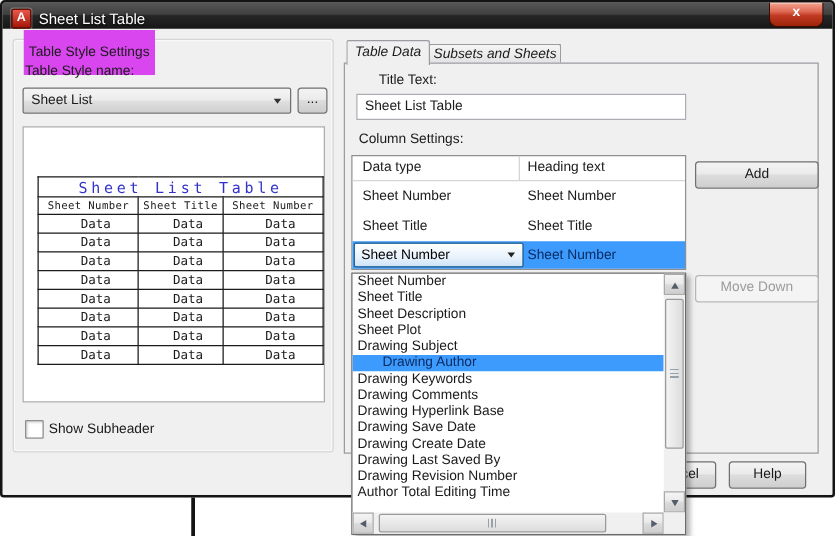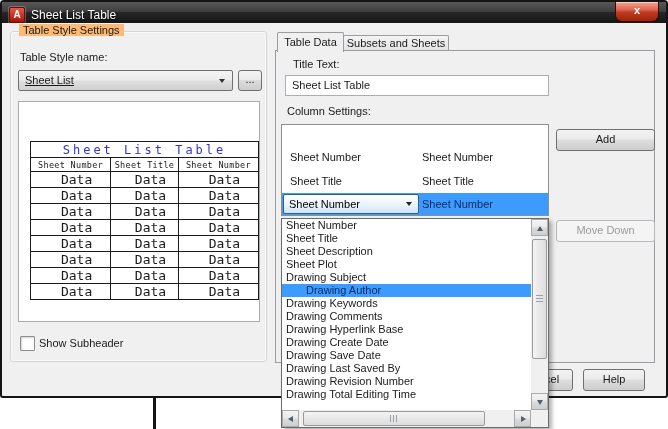--- a/index.html
+++ b/index.html
@@ -23,46 +23,46 @@
   .title-text{position:absolute;left:29px;top:6px;color:#ffffff;font-size:12px;text-shadow:0 1px 2px #000;}
   .close-btn{position:absolute;left:615px;top:2px;width:42px;height:19px;
              background:linear-gradient(#f2a693 0%,#de6550 40%,#c03a22 55%,#9c2408 100%);
              border:1px solid #380b02;border-top:none;border-radius:0 0 7px 7px;
              color:#fff;font-weight:bold;font-size:11px;text-align:center;line-height:17px;
              box-shadow:inset 0 1px 0 rgba(255,255,255,.45);z-index:6;}
 
   
   .groupbox{position:absolute;left:10px;top:31px;width:255px;height:329px;
             border:1px solid #d5d5d5;border-radius:3px;box-shadow:inset 0 0 0 1px rgba(255,255,255,.6);}
-  .group-legend{position:absolute;left:8px;top:-8px;background:#fdba74;padding:0 4px;}
+  .group-legend{position:absolute;left:8px;top:-8px;background:#d946ef;padding:12px 4px;}
   .lbl{position:absolute;white-space:nowrap;}
 
   .combo{position:absolute;border:1px solid #707070;border-radius:2px;
          background:linear-gradient(#f4f4f4,#ececec 45%,#dedede 55%,#d0d0d0);
-         line-height:19px;padding-left:6px;text-decoration:underline;}
+         line-height:19px;padding-left:6px;}
   .combo .arr{position:absolute;right:7px;top:8px;width:0;height:0;
               border-left:3.5px solid transparent;border-right:3.5px solid transparent;
               border-top:4.5px solid #333;}
   .mini-btn{position:absolute;border:1px solid #707070;border-radius:3px;text-align:center;
             background:linear-gradient(#f3f3f3,#ebebeb 45%,#dcdcdc 50%,#cdcdcd);line-height:17px;}
 
   .preview{position:absolute;left:18px;top:101px;width:240px;height:219px;background:#fff;border:1px solid #ababab;}
   .cadtable{position:absolute;left:11px;top:39px;border-collapse:collapse;
             font-family:"DejaVu Sans Mono", monospace;}
   .cadtable td{border:1px solid #1a1a1a;text-align:center;padding:0;}
   .cad-title{color:#3333cc;font-size:12px;letter-spacing:3px;height:15px;}
   .cad-head td{font-size:8.5px;letter-spacing:0.3px;height:13px;}
-  .cad-data td{font-size:13px;height:14px;padding-left:12px;}
+  .cad-data td{font-size:10px;height:14px;padding-left:12px;}
   .cadtable .c1{width:77px;} .cadtable .c2{width:61px;} .cadtable .c3{width:77px;}
 
   .checkbox{position:absolute;left:20px;top:336px;width:13px;height:13px;background:#fff;
             border:1px solid #8e8e8e;box-shadow:inset 1px 1px 2px rgba(0,0,0,.18);border-radius:1px;}
 
   
-  .tab{position:absolute;border:1px solid #9a9ca1;border-bottom:none;border-radius:2px 2px 0 0;text-align:center;}
+  .tab{position:absolute;border:1px solid #9a9ca1;border-bottom:none;border-radius:2px 2px 0 0;text-align:center;font-style:italic;}
   .tab-active{left:277px;top:32px;width:65px;height:19px;background:#f0f0f0;line-height:19px;z-index:3;}
   .tab-inactive{left:343px;top:35px;width:104px;height:15px;line-height:15px;
                 background:linear-gradient(#f5f5f5,#e2e2e2);z-index:1;}
   .tabpage{position:absolute;left:275px;top:50px;width:378px;height:311px;border:1px solid #9a9ca1;background:#f0f0f0;z-index:2;}
 
   .textinput{position:absolute;left:285px;top:75px;width:256px;height:19px;background:#fff;
              border:1px solid #abadb3;padding-left:6px;line-height:19px;z-index:3;}
 
   .ctable{position:absolute;left:281px;top:124px;width:266px;height:90px;background:#fff;border:1px solid #8f8f8f;z-index:3;}
   .ct-header{position:absolute;left:0;top:0;width:100%;height:19px;border-bottom:1px solid #d5d5d5;}
@@ -192,25 +192,29 @@
       </table>
     </div>
 
     <div class="checkbox"></div>
     <div class="lbl" style="left:39px;top:337px;">Show Subheader</div>
 
     <div class="tab tab-active">Table Data</div>
     <div class="tab tab-inactive">Subsets and Sheets</div>
     <div class="tabpage"></div>
 
-    <div class="lbl" style="left:293px;top:58px;z-index:3;">Title Text:</div>
+    <div class="lbl" style="left:303px;top:58px;z-index:3;">Title Text:</div>
     <div class="textinput">Sheet List Table</div>
     <div class="lbl" style="left:287px;top:105px;z-index:3;">Column Settings:</div>
 
     <div class="ctable">
+      <div class="ct-header">
+        <div class="h1">Data type</div>
+        <div class="h2">Heading text</div>
+      </div>
       <div class="ct-row" style="top:20px;">
         <span class="c-a">Sheet Number</span>
         <span class="c-b">Sheet Number</span>
       </div>
       <div class="ct-row" style="top:44px;">
         <span class="c-a">Sheet Title</span>
         <span class="c-b">Sheet Title</span>
       </div>
       <div class="ct-row-sel">
         <div class="cell-combo">
@@ -234,25 +238,25 @@
     <div class="dd-list">
         <div class="dd-item">Sheet Number</div>
         <div class="dd-item">Sheet Title</div>
         <div class="dd-item">Sheet Description</div>
         <div class="dd-item">Sheet Plot</div>
         <div class="dd-item">Drawing Subject</div>
         <div class="dd-item selected">Drawing Author</div>
         <div class="dd-item">Drawing Keywords</div>
         <div class="dd-item">Drawing Comments</div>
         <div class="dd-item">Drawing Hyperlink Base</div>
+        <div class="dd-item">Drawing Save Date</div>
         <div class="dd-item">Drawing Create Date</div>
-        <div class="dd-item">Drawing Save Date</div>
         <div class="dd-item">Drawing Last Saved By</div>
         <div class="dd-item">Drawing Revision Number</div>
-        <div class="dd-item">Drawing Total Editing Time</div>
+        <div class="dd-item">Author Total Editing Time</div>
       </div>
 
     <div class="vsb">
       <div class="sb-btn up">
         <span class="tri" style="left:5px;top:6px;border-left:3.5px solid transparent;border-right:3.5px solid transparent;border-bottom:5px solid #535e6b;"></span>
       </div>
       <div class="vsb-thumb">
           <span class="grip"></span>
         </div>
       <div class="sb-btn down">

